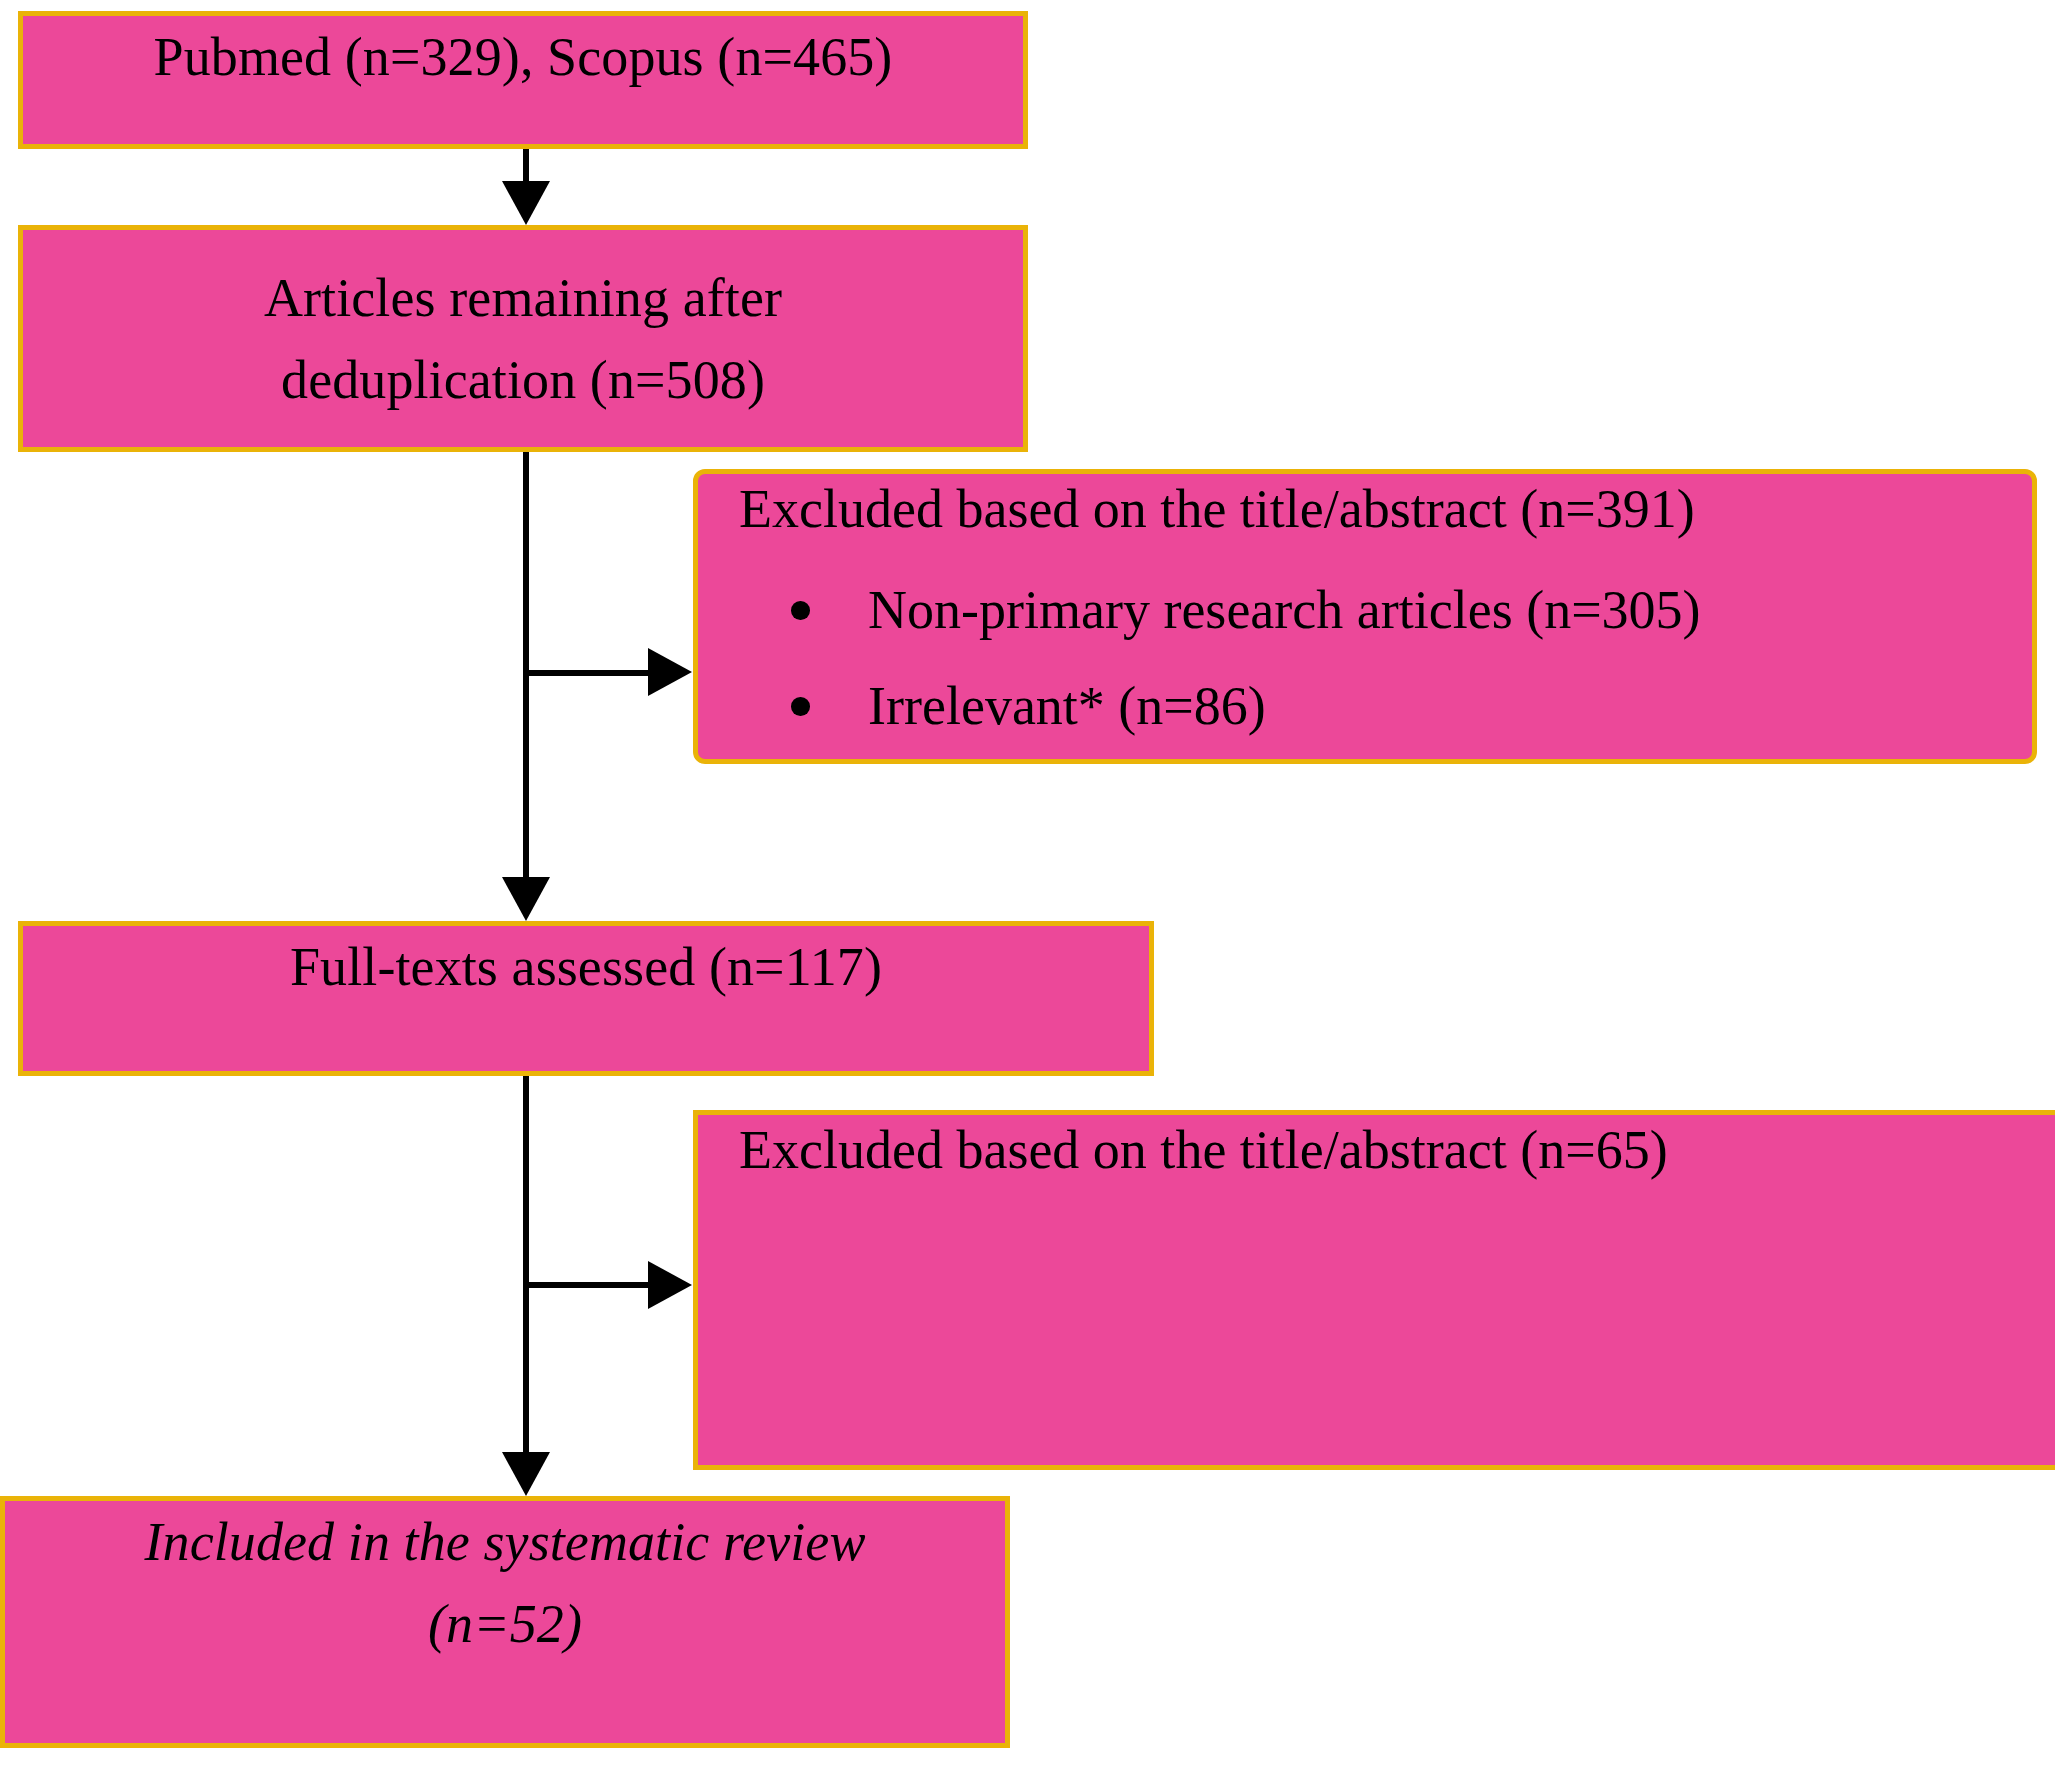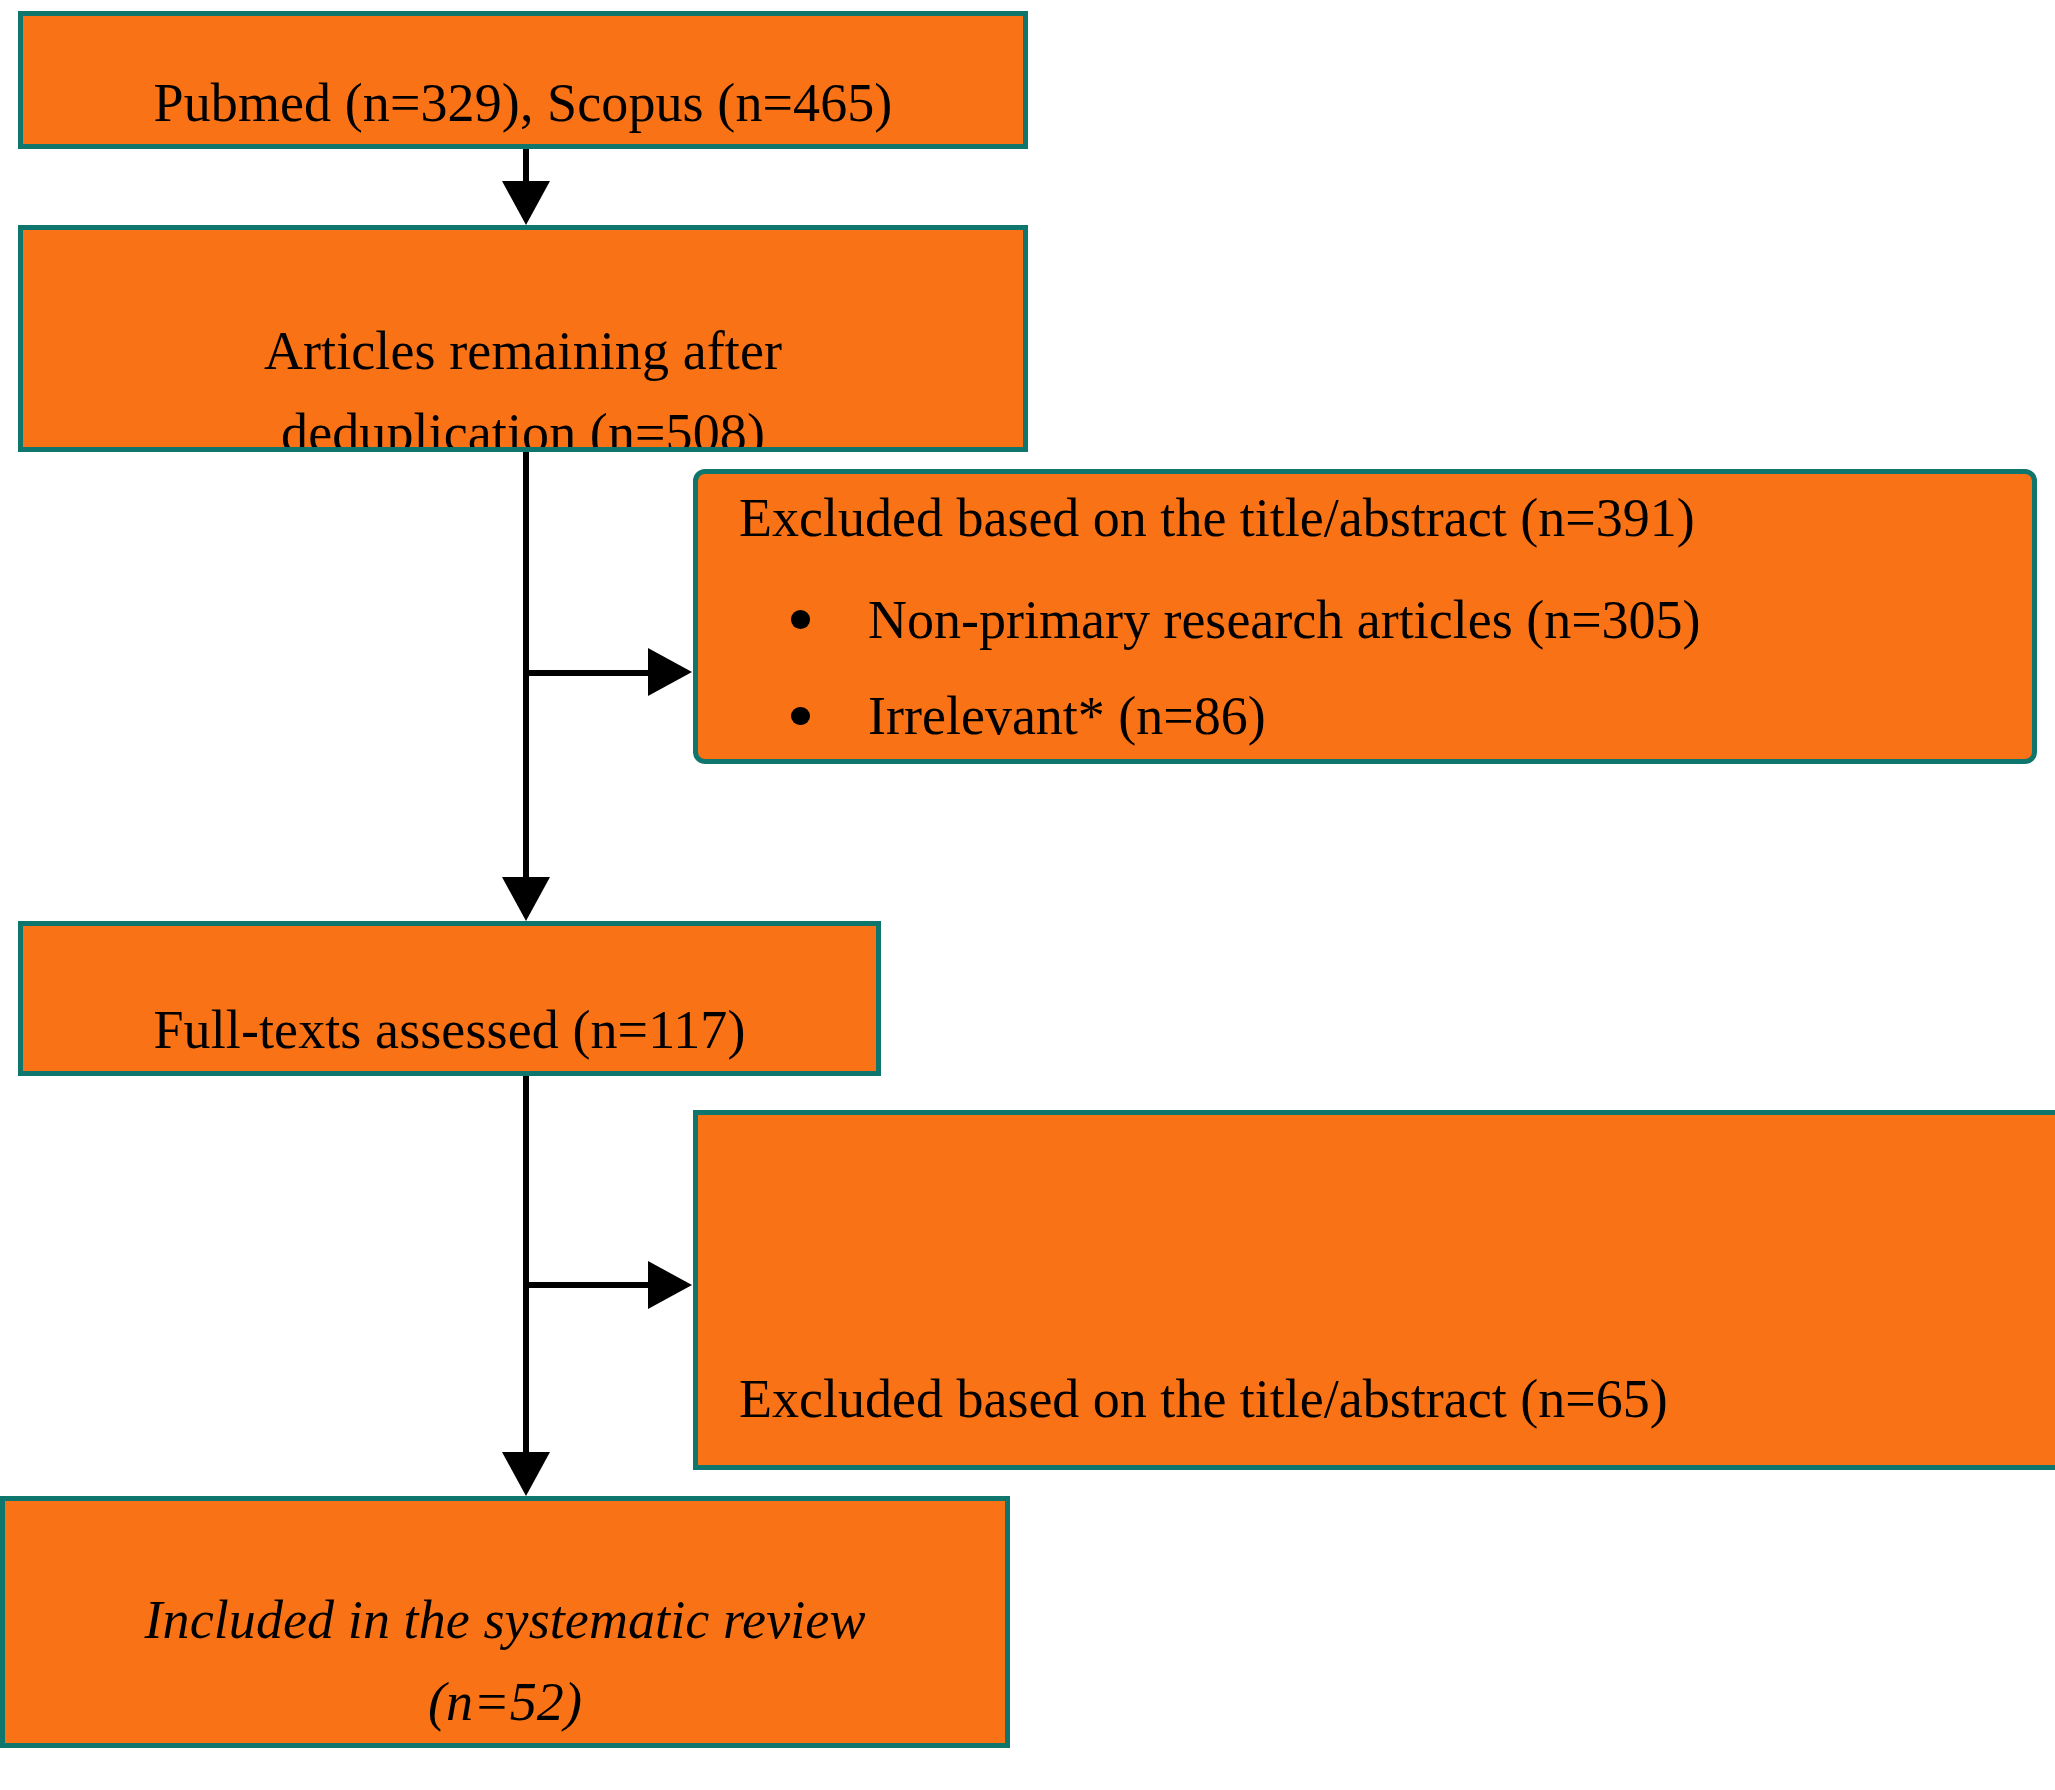--- a/index.html
+++ b/index.html
@@ -15,39 +15,39 @@
     background: #ffffff;
     overflow: hidden;
     font-family: "Liberation Serif", "DejaVu Serif", serif;
     color: #000000;
   }
 
   
   .node {
     position: absolute;
     box-sizing: border-box;
-    border: 5px solid #0f766e;
-    background: #f97316;
+    border: 5px solid #eab308;
+    background: #ec4899;
     overflow: hidden;
     display: flex;
     flex-direction: column;
-    justify-content: flex-end;
+    justify-content: flex-start;
   }
   .node .line {
     text-align: center;
     white-space: nowrap;
     font-size: 54px;
     line-height: 1.52;
     letter-spacing: 0.1px;
   }
 
   
   #node-sources      { left: 18px;  top: 10.7px;   width: 1010px; height: 138px; }
   #node-dedup        { left: 18px;  top: 225px;  width: 1010px; height: 227px; }
-  #node-fulltext     { left: 18px;  top: 921px; width: 863px; height: 155px; }
+  #node-fulltext     { left: 18px;  top: 921px; width: 1136px; height: 155px; }
   #node-included     { left: 0;  top: 1496px; width: 1010px; height: 252px; font-style: italic; }
   #node-excluded-1   { left: 693px; top: 469px;  width: 1344px; height: 295px; border-radius: 12px; }
   #node-excluded-2   { left: 693px; top: 1110px; width: 1530px; height: 360px; }
 
   
   #node-dedup .stack { position: relative; top: 27px; }
 
   
   .excl-inner {
     padding-left: 41px;

